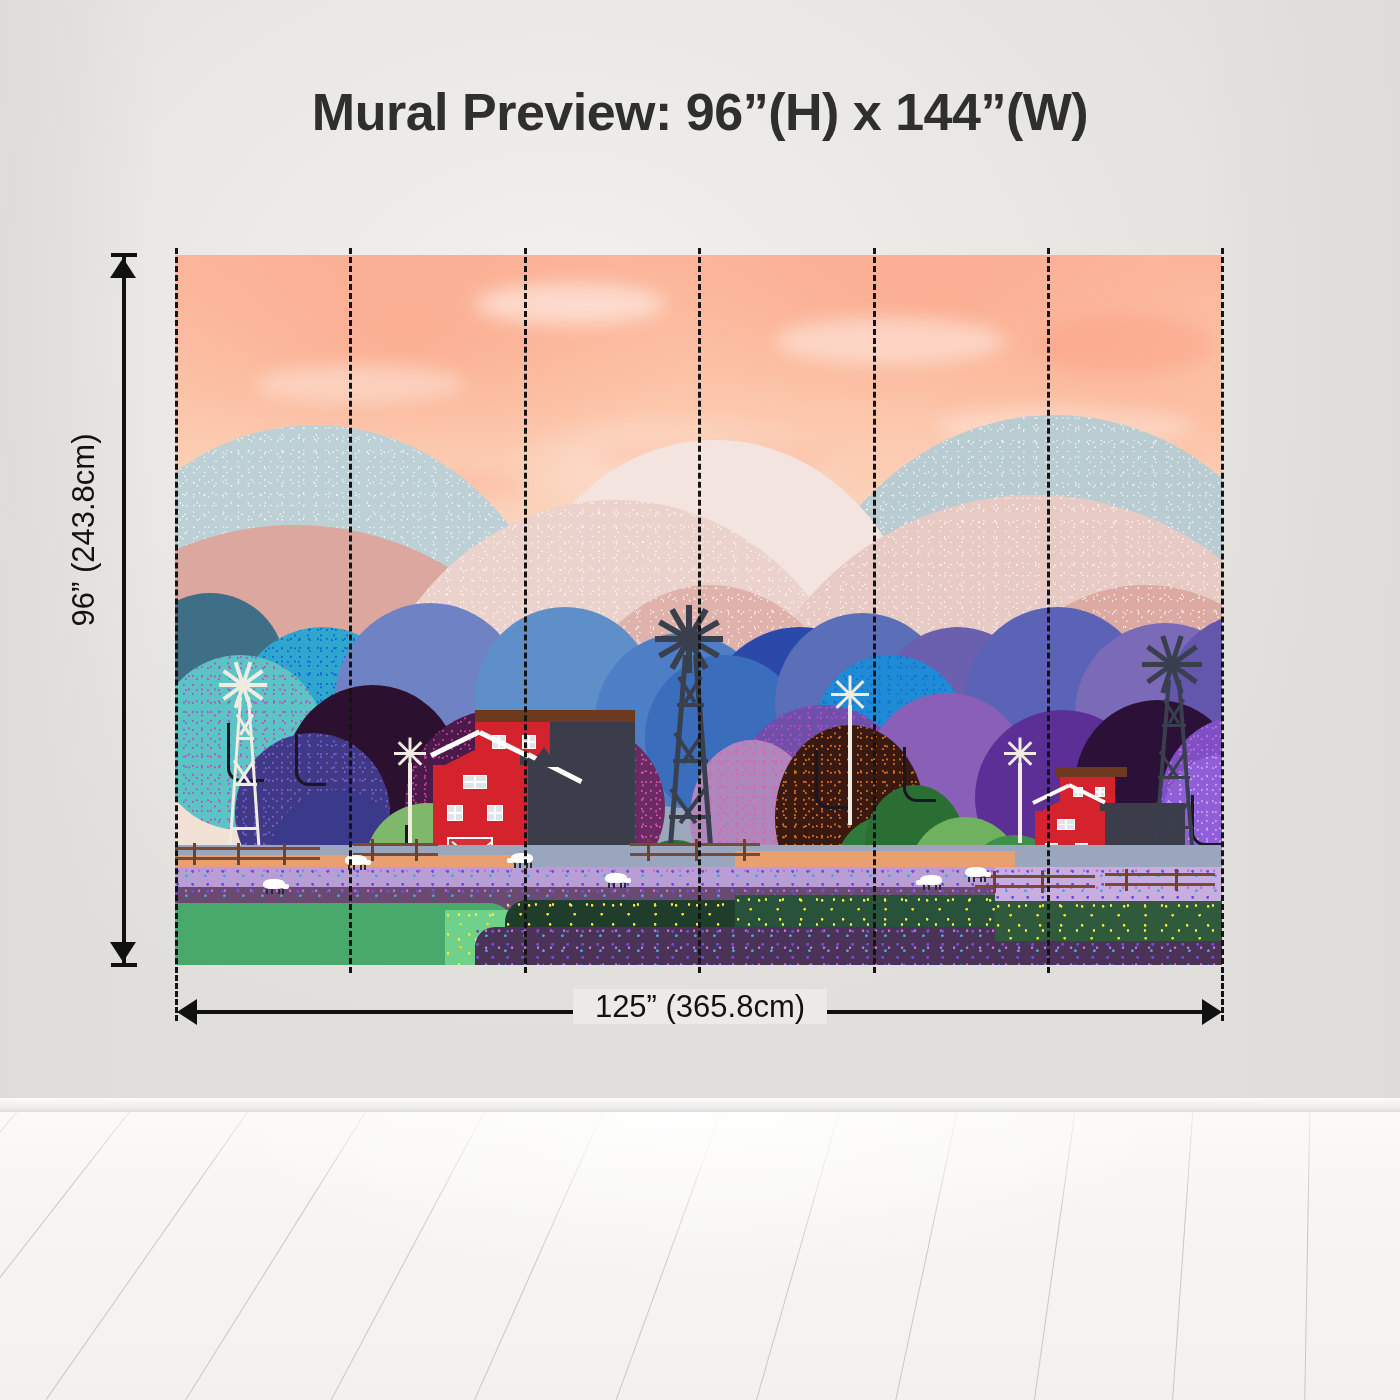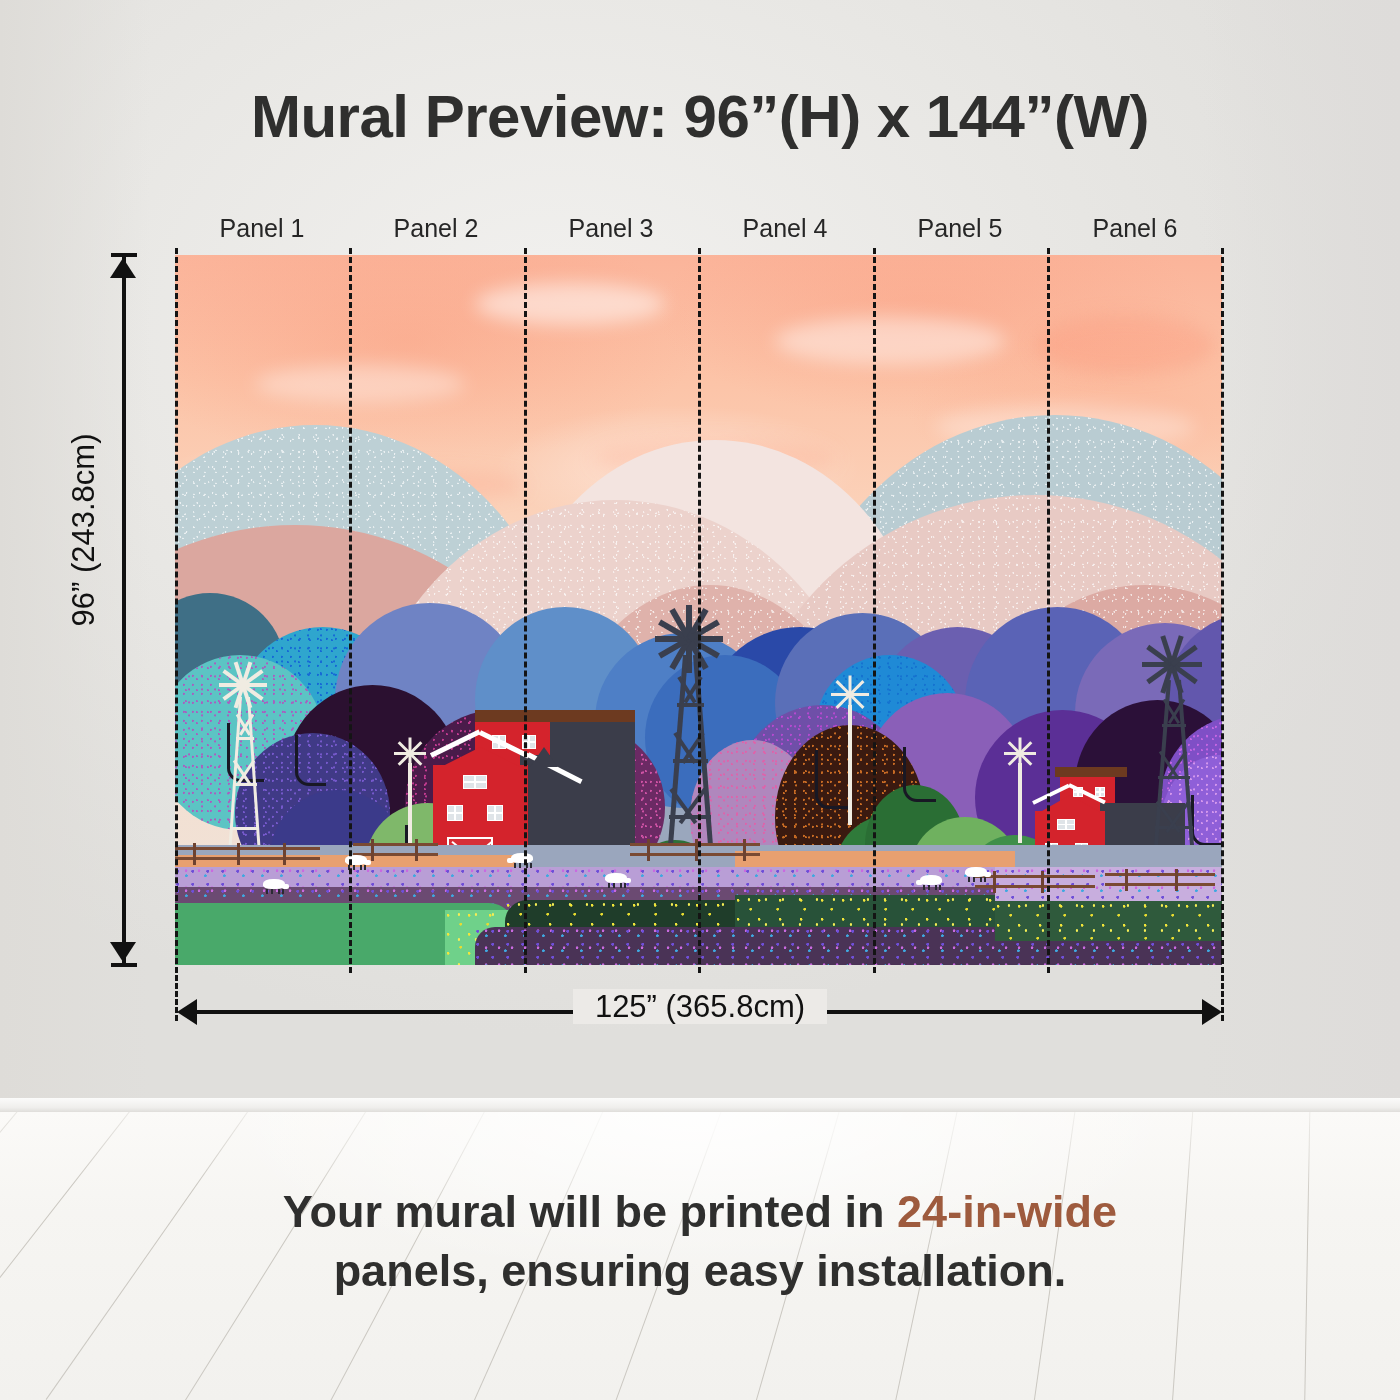--- a/index.html
+++ b/index.html
@@ -41,21 +41,21 @@
     transform-origin:top center;
   }
   .floor-glow{
     position:absolute;left:0;top:0;width:1400px;height:288px;
     background:radial-gradient(ellipse 700px 240px at 50% 0%, rgba(255,255,255,.85) 0%, rgba(255,255,255,0) 70%);
   }
 
   
   .title{
     position:absolute;left:0;top:82px;width:1400px;text-align:center;
-    font-size:60px;font-weight:bold;color:#2f2f2e;letter-spacing:-0.5px;
+    font-size:52px;font-weight:bold;color:#2f2f2e;letter-spacing:-0.5px;
   }
 
   
   .panel-labels{position:absolute;left:175px;top:214px;width:1047px;height:34px;}
   .panel-label{
     position:absolute;top:0;width:174px;text-align:center;
     font-size:25px;color:#262626;
   }
 
   
@@ -197,28 +197,20 @@
 <body>
 
 <div id="root">
 
   <div class="wall"></div>
   <div class="wall-shade-l"></div>
   <div class="wall-shade-r"></div>
 
   <div class="title">Mural Preview: 96”(H) x 144”(W)</div>
 
-  <div class="panel-labels">
-    <div class="panel-label" style="left:0px">Panel 1</div>
-    <div class="panel-label" style="left:174px">Panel 2</div>
-    <div class="panel-label" style="left:349px">Panel 3</div>
-    <div class="panel-label" style="left:523px">Panel 4</div>
-    <div class="panel-label" style="left:698px">Panel 5</div>
-    <div class="panel-label" style="left:873px">Panel 6</div>
-  </div>
 
   <div class="mural">
 
     <div class="layer sky">
       <div class="cloud" style="left:300px;top:28px;width:190px;height:42px;background:rgba(255,255,255,.5)"></div>
       <div class="cloud" style="left:600px;top:62px;width:230px;height:48px;background:rgba(255,255,255,.42)"></div>
       <div class="cloud" style="left:80px;top:110px;width:210px;height:38px;background:rgba(255,255,255,.34)"></div>
       <div class="cloud" style="left:760px;top:150px;width:260px;height:44px;background:rgba(255,255,255,.30)"></div>
       <div class="cloud" style="left:420px;top:185px;width:240px;height:36px;background:rgba(255,170,140,.30)"></div>
       <div class="cloud" style="left:150px;top:215px;width:200px;height:30px;background:rgba(255,160,130,.26)"></div>
@@ -663,18 +655,14 @@
     <div class="plank" style="left:620px;transform:rotate(24deg)"></div>
     <div class="plank" style="left:735px;transform:rotate(20deg)"></div>
     <div class="plank" style="left:850px;transform:rotate(16deg)"></div>
     <div class="plank" style="left:965px;transform:rotate(12deg)"></div>
     <div class="plank" style="left:1080px;transform:rotate(8deg)"></div>
     <div class="plank" style="left:1195px;transform:rotate(4deg)"></div>
     <div class="plank" style="left:1310px;transform:rotate(1deg)"></div>
     <div class="floor-glow"></div>
   </div>
 
-  <div class="caption">
-    <span>Your mural will be printed in </span><span class="accent">24-in-wide</span><br>
-    <span>panels, ensuring easy installation.</span>
-  </div>
 
 </div>
 
 </body></html>

